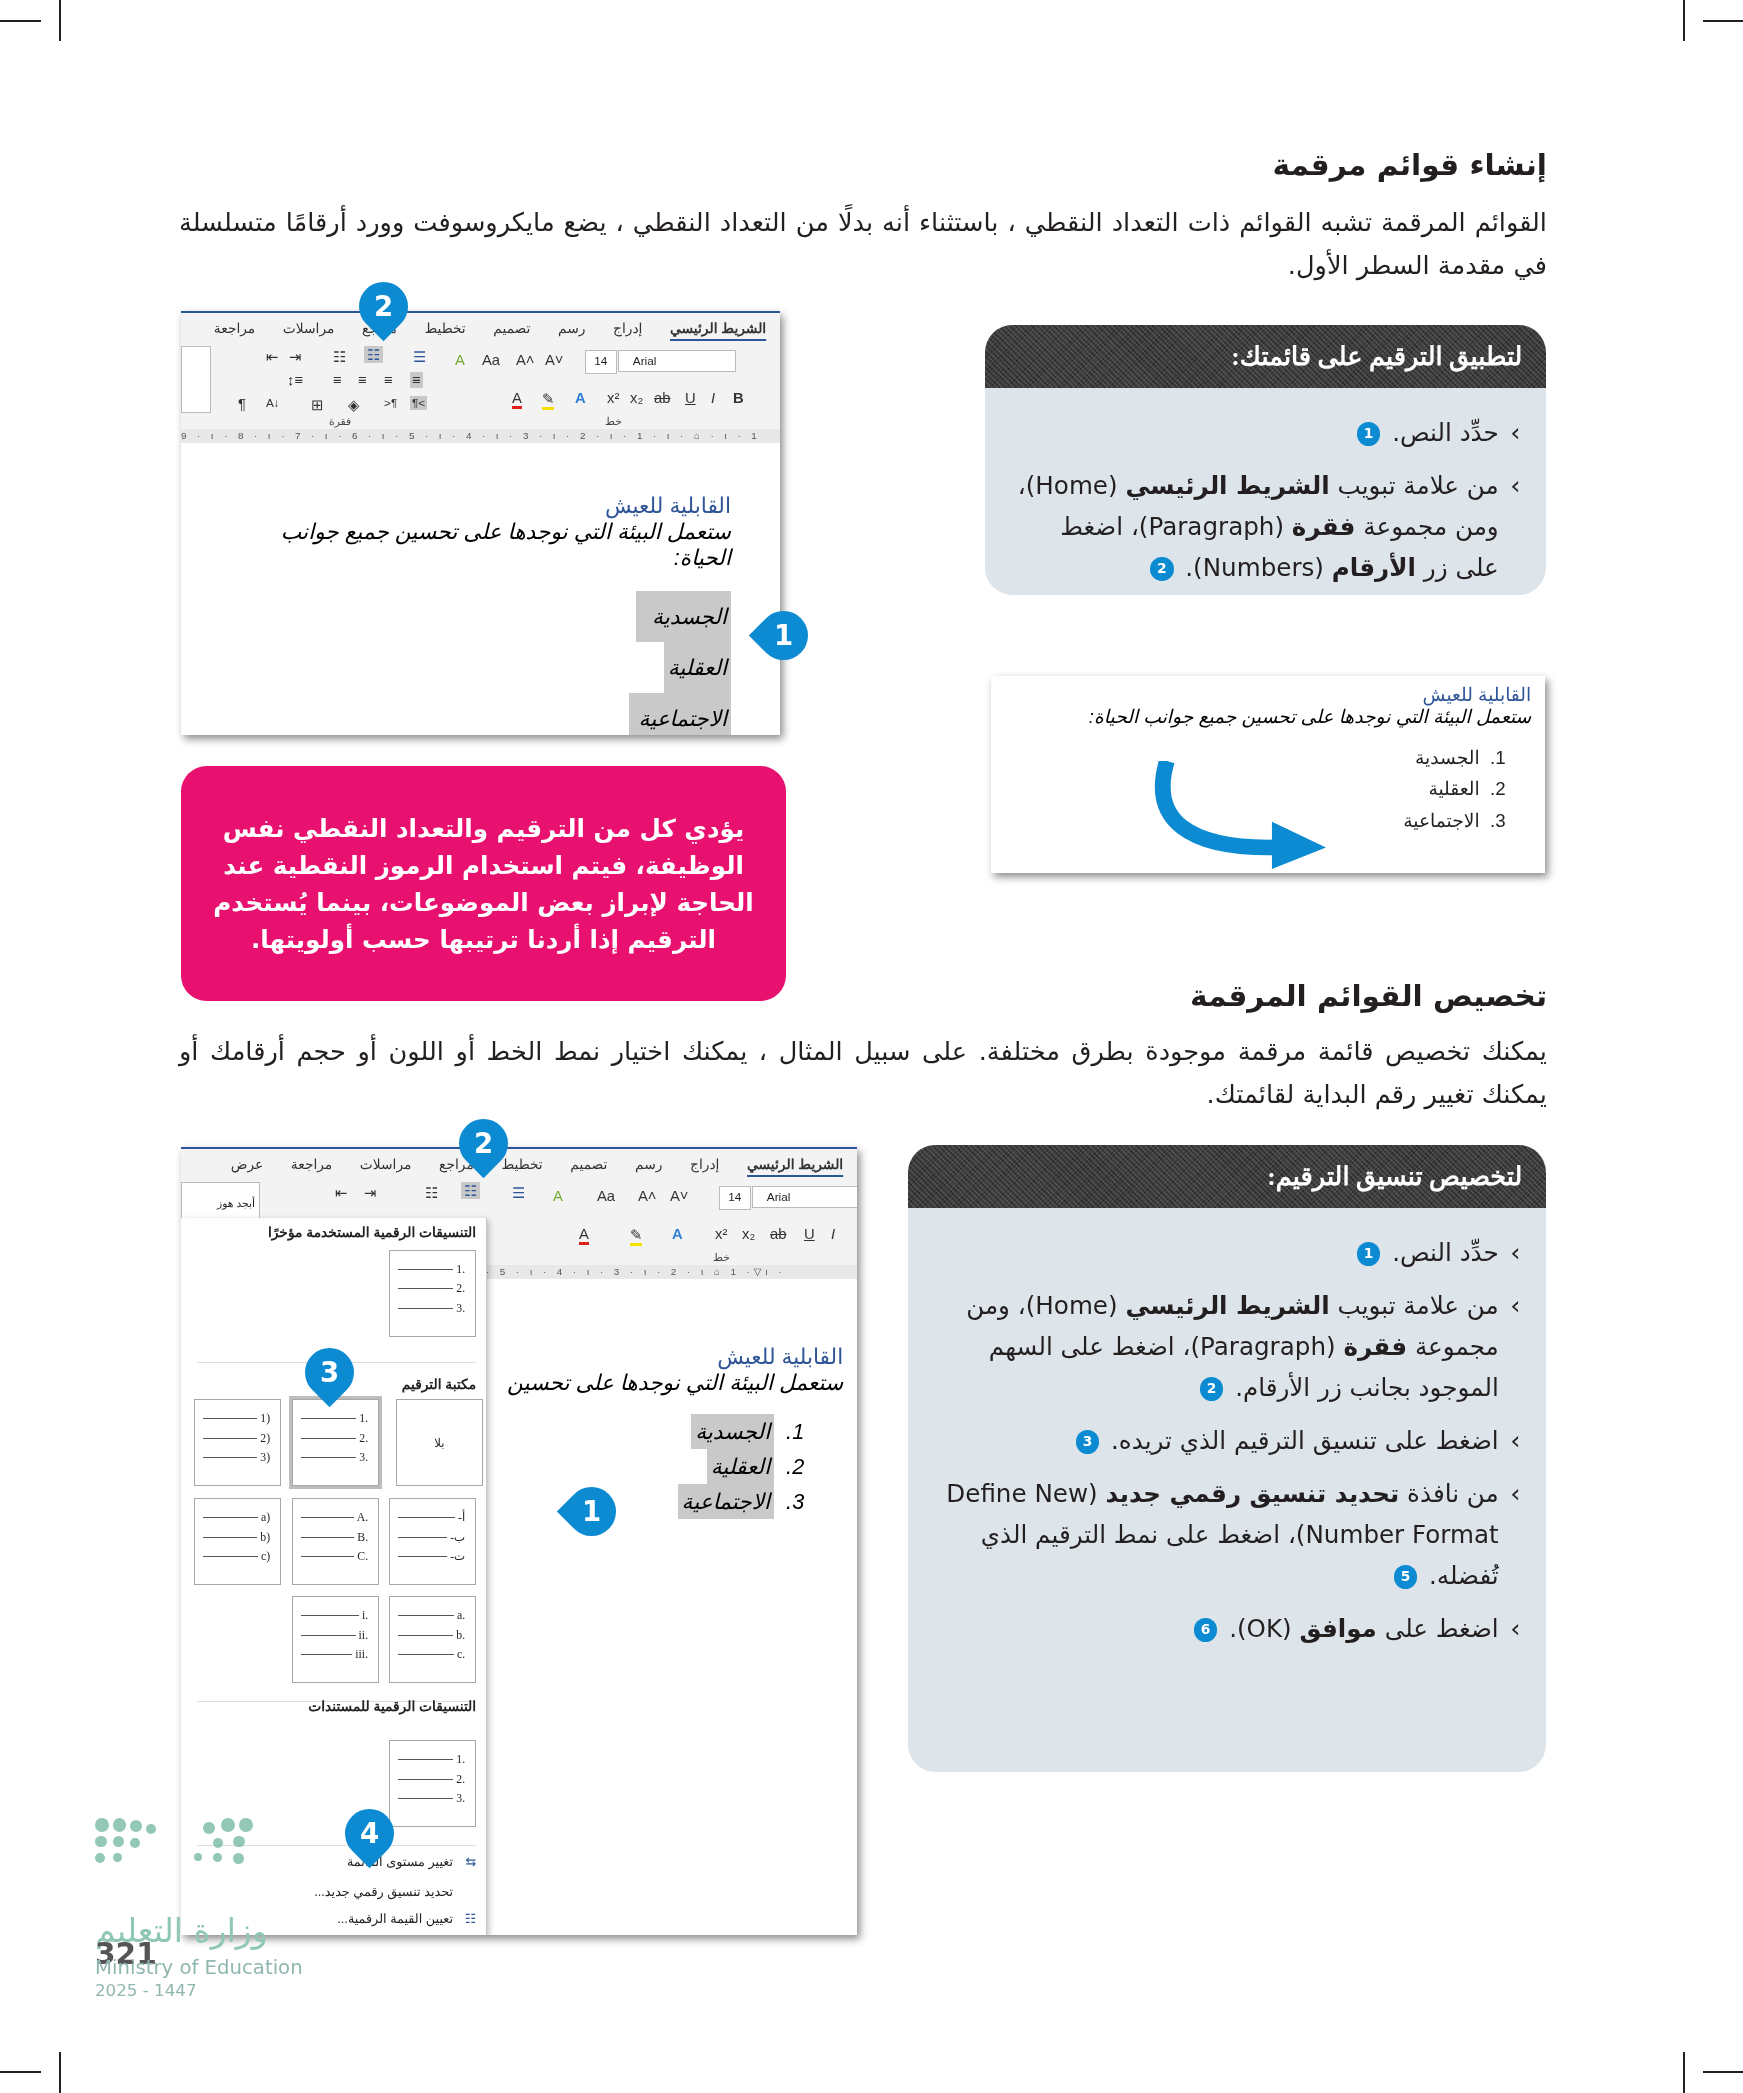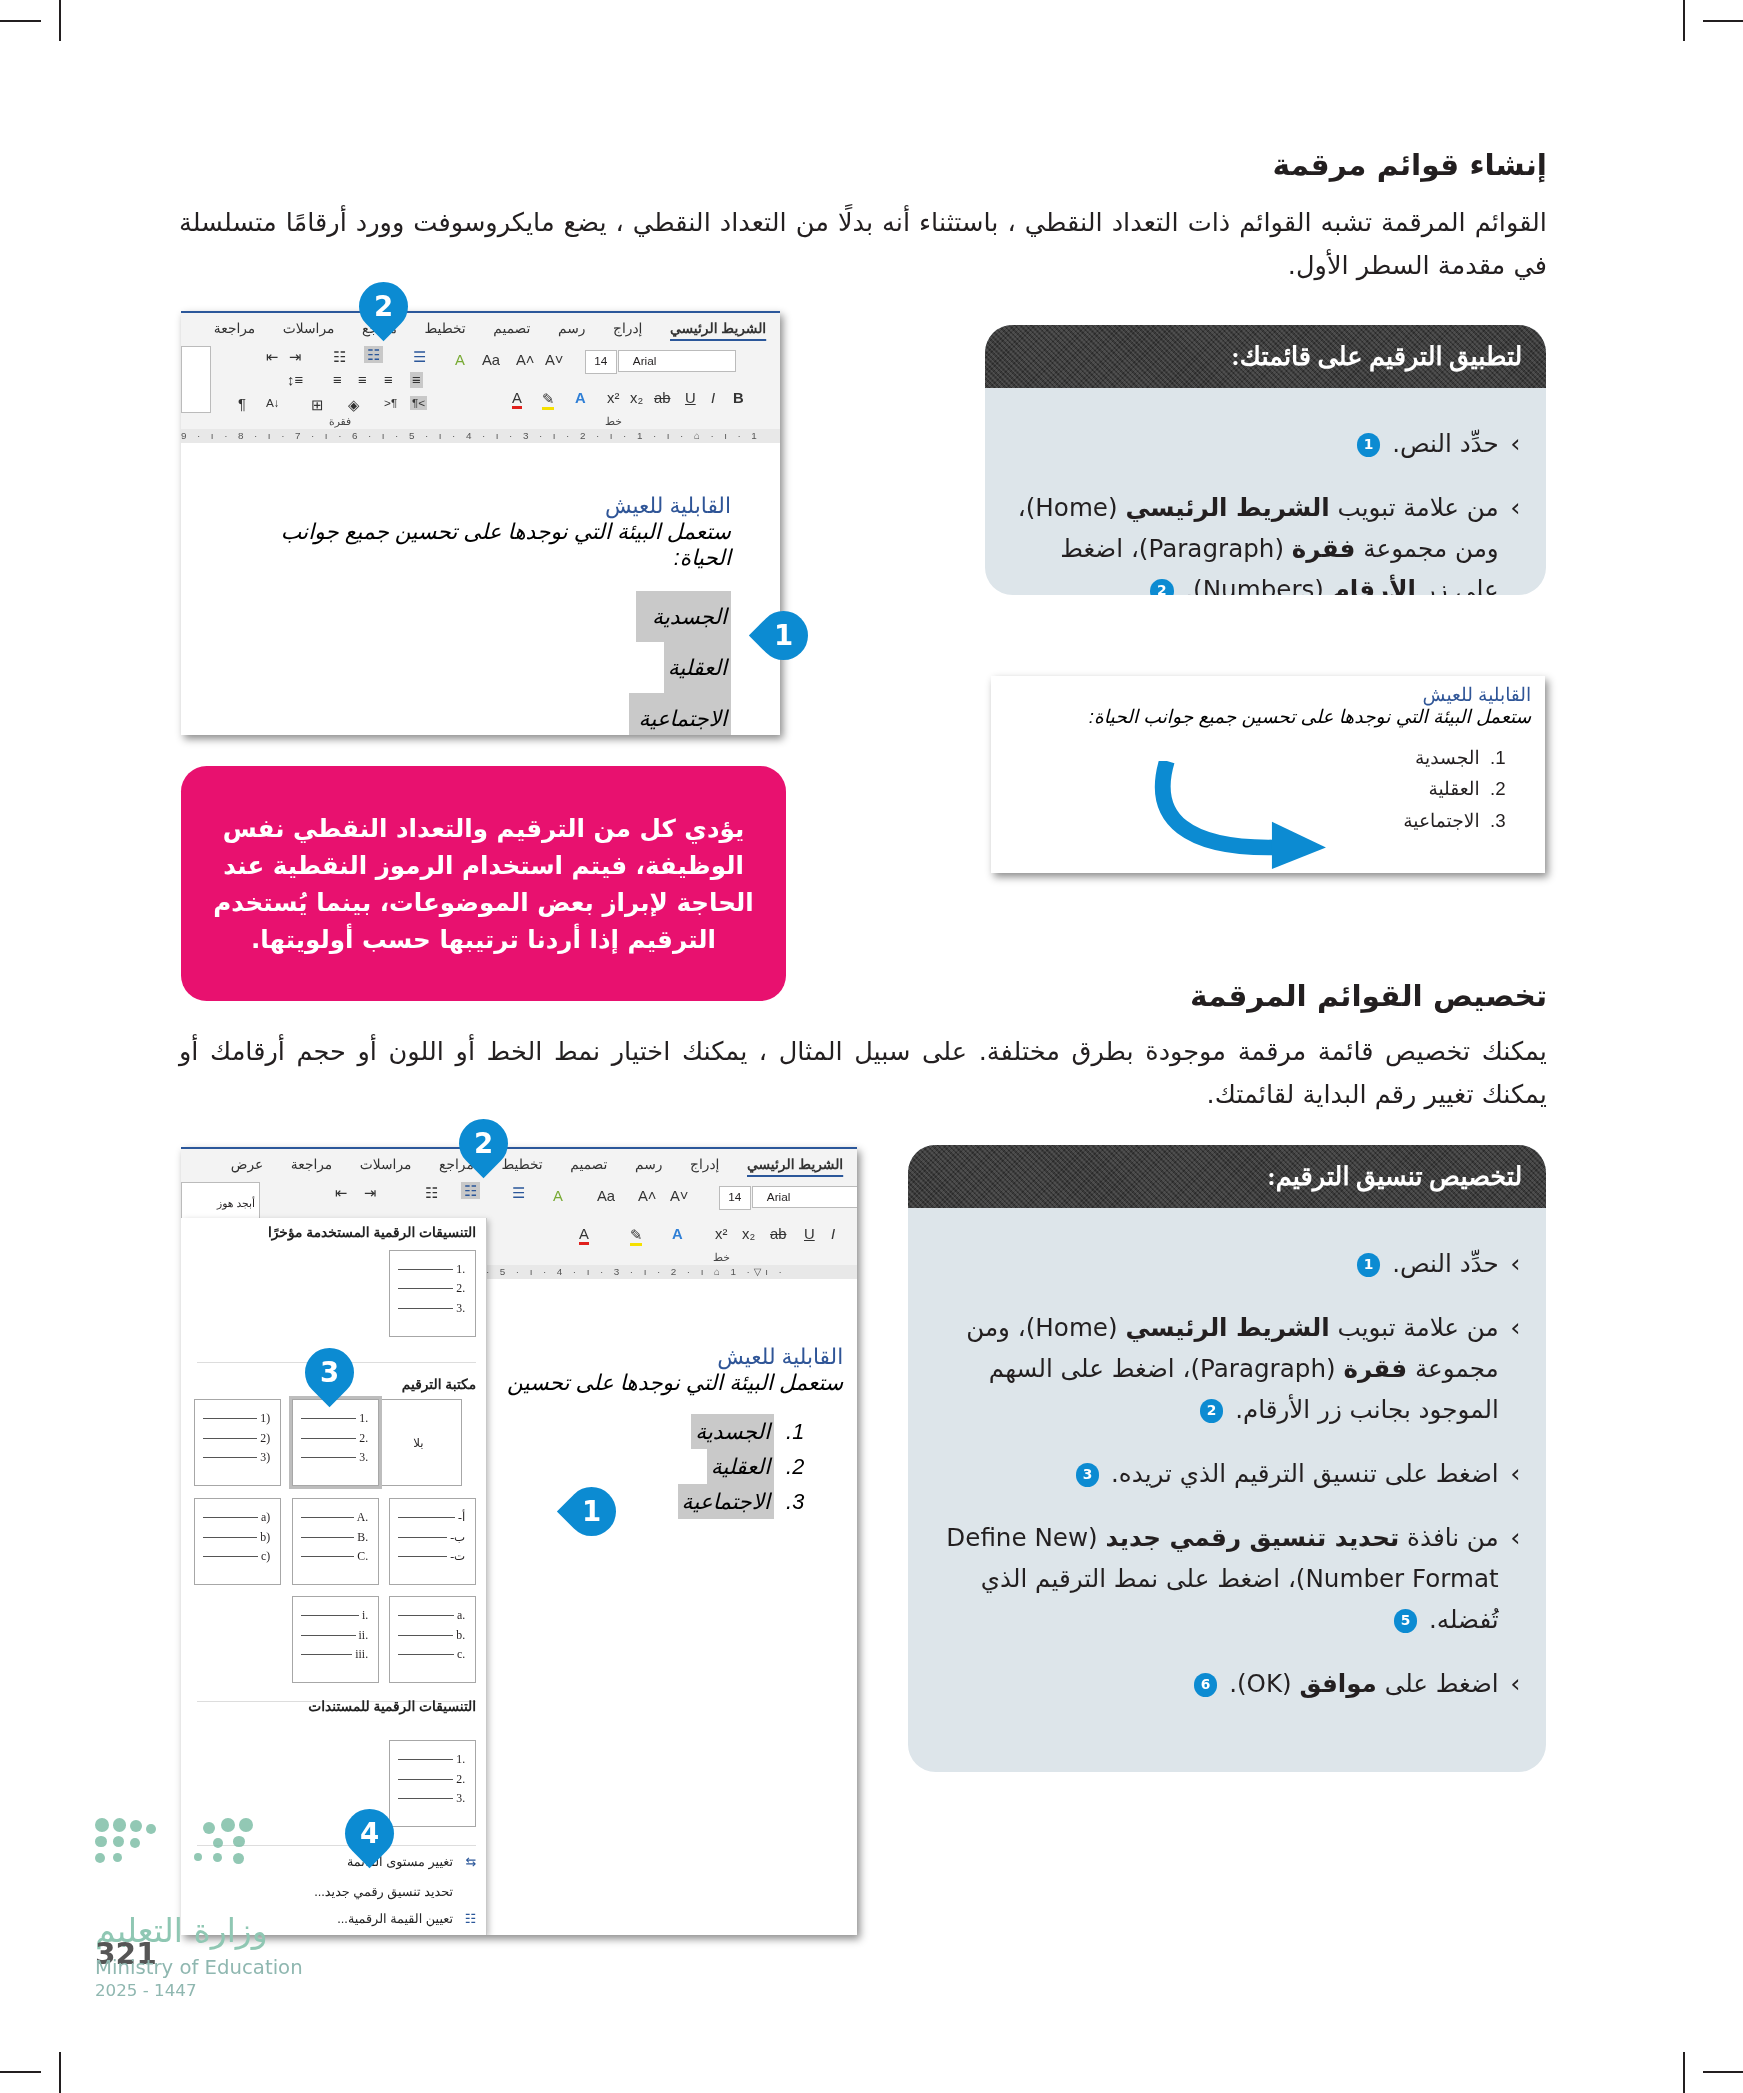--- a/index.html
+++ b/index.html
@@ -30,21 +30,21 @@
   .pin-left { border-radius:50% 50% 50% 0; transform:rotate(45deg); }
   .pin-left span { transform:rotate(-45deg); }
   .pin-right { border-radius:0 50% 50% 50%; transform:rotate(-45deg); }
   .pin-right span { transform:rotate(45deg); }
   
   .ibox { position:absolute; background:#dde5ea; border-radius:27.6px; overflow:hidden; direction:rtl; }
   .ibox-head { height:63px; background:#3a3a3a;
     background-image: repeating-linear-gradient(45deg, rgba(255,255,255,.10) 0 2px, transparent 2px 3.9px), repeating-linear-gradient(-45deg, rgba(0,0,0,.25) 0 1px, transparent 1px 3px);
     color:#fff; font-weight:bold; font-size:25.6px; padding:0 23.6px; line-height:63px;font-family:Liberation Serif, serif; }
   .ibox-list { list-style:none; margin:0; padding:11.8px 25.6px 17.7px 25.6px; font-size:24.6px; line-height:41px; }
-  .ibox-list li { margin:23px 0; position:relative; padding-right:21.7px; }
+  .ibox-list li { margin:12px 0; position:relative; padding-right:21.7px; }
   .ibox-list li::before { content:"›"; position:absolute; right:0; top:0; font-size:25.6px; }
   .ibox-list b { font-weight:bold; }
   .num { display:inline-block; width:23.6px; height:23.6px; border-radius:50%; background:#0c8bd2; color:#fff; font-size:13.8px; font-weight:bold; text-align:center; line-height:23.6px; vertical-align:middle; margin:0 3.9px; }
   
   .pink { position:absolute; background:#e8116f; border-radius:25.6px; color:#fff; font-weight:bold; font-size:24.6px; line-height:37px; text-align:center; direction:rtl; display:flex; align-items:center; justify-content:center; padding:0 29.6px; box-sizing:border-box; }
   
   .gal-title { position:absolute; right:9.9px; font-size:13.8px; font-weight:bold; color:#222; direction:rtl; }
   .cell { position:absolute; width:85px; height:85px; border:1px solid #a7a7a7; background:#fff; font-family:"Liberation Serif", serif; font-size:11.8px; }
   .cell.sel2 { outline:3px solid #bdbdbd; }
   .cell .row { position:absolute; right:9.9px; left:7.9px; height:13.8px; display:flex; align-items:center; direction:rtl; }
@@ -225,21 +225,21 @@
           <i></i>
         </div>
       <div class="row" style="top:51px">
           <span>.3</span>
           <i></i>
         </div>
     </div>
     <div class="abs" style="left:15.8px;right:9.9px;top:144px;height:1px;background:#ddd"></div>
     <div class="gal-title" style="top:158px">مكتبة الترقيم</div>
 
-    <div class="cell" style="right:24px;top:181px;font-family:'DejaVu Sans',sans-serif;font-size:11.8px;display:flex;align-items:center;justify-content:center">بلا</div>
+    <div class="cell" style="right:3px;top:181px;font-family:'DejaVu Sans',sans-serif;font-size:11.8px;display:flex;align-items:center;justify-content:center">بلا</div>
     <div class="cell sel2" style="right:107px;top:181px">
       <div class="row" style="top:11.8px">
           <span>.1</span>
           <i></i>
         </div>
       <div class="row" style="top:31.5px">
           <span>.2</span>
           <i></i>
         </div>
       <div class="row" style="top:51px">

